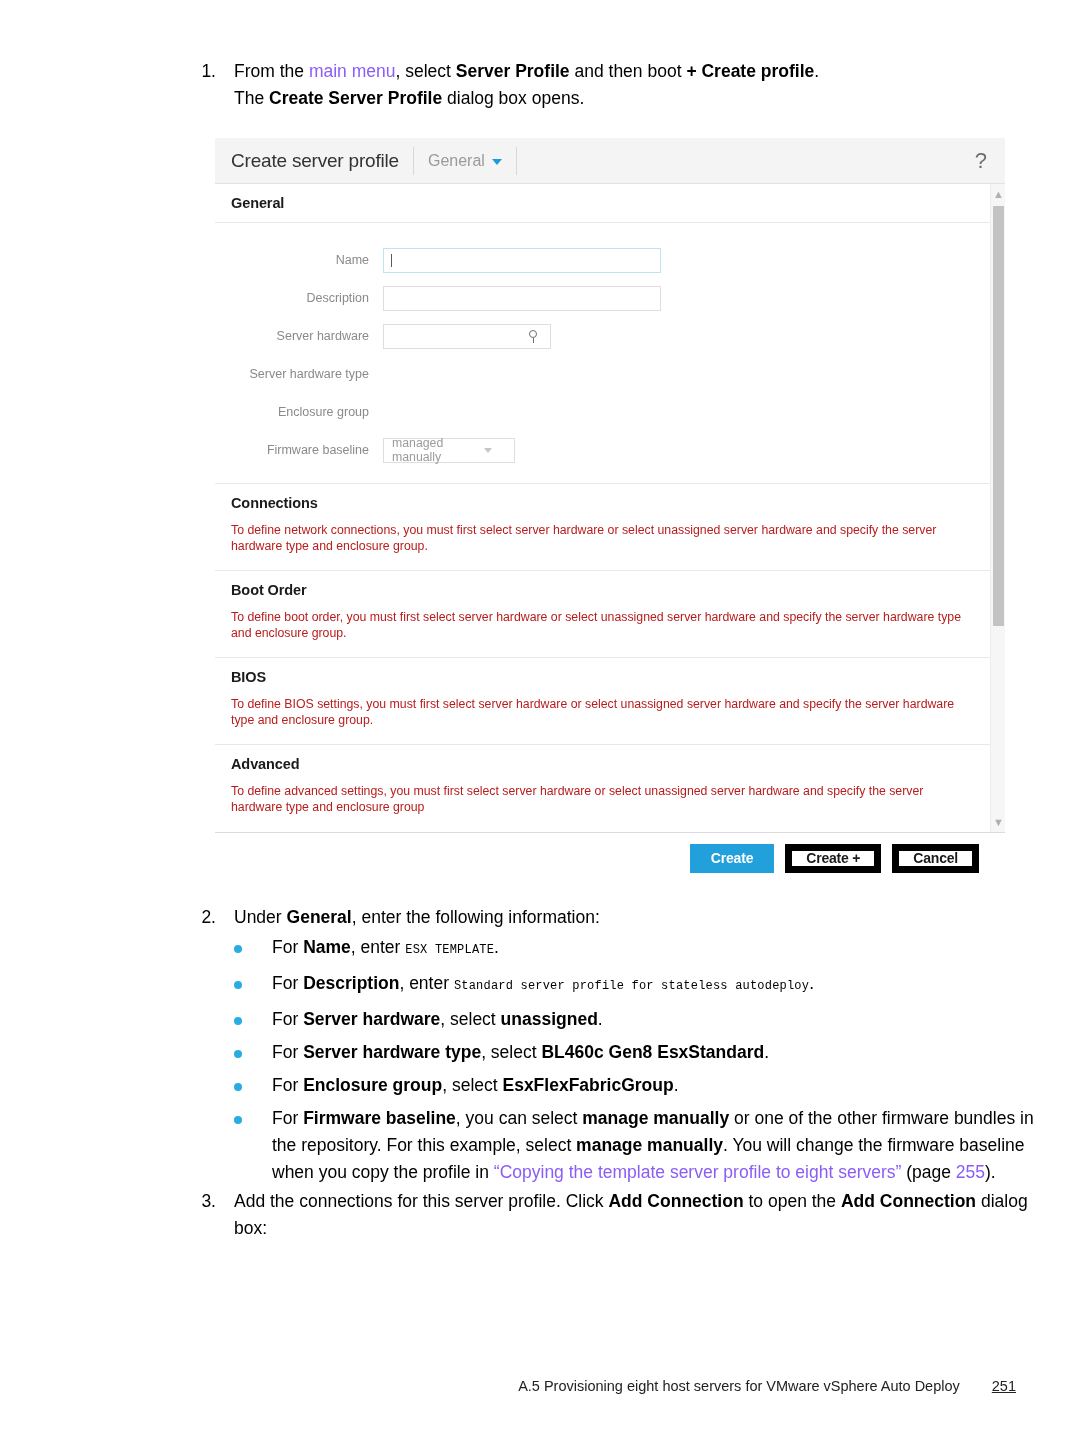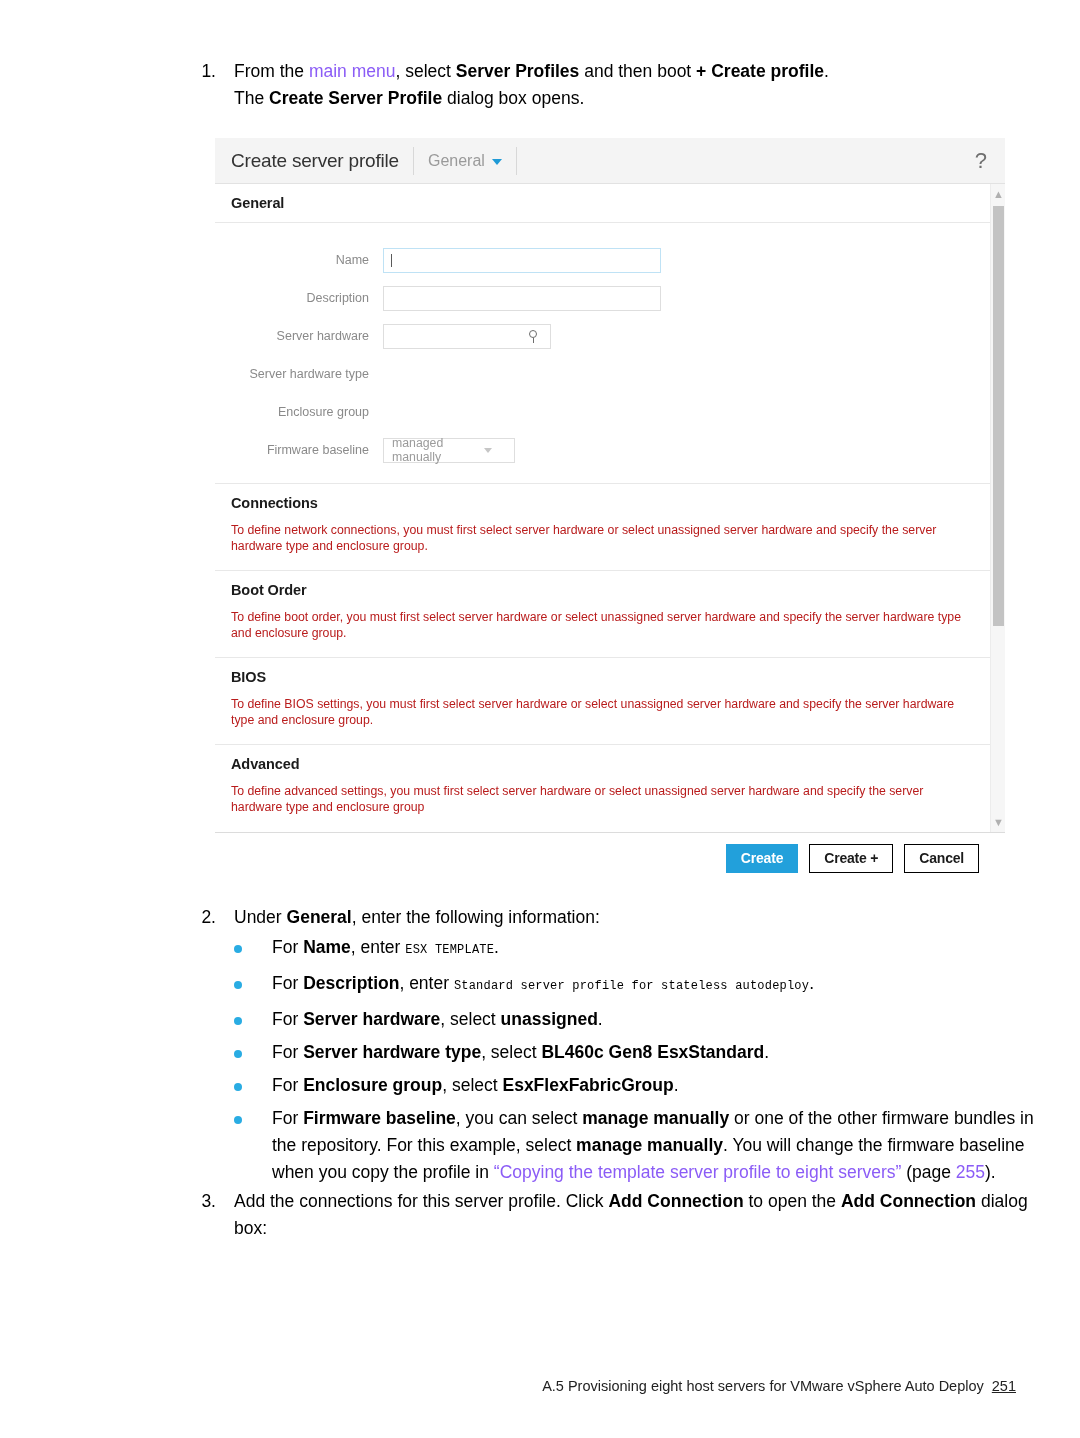--- a/index.html
+++ b/index.html
@@ -79,21 +79,21 @@
 
   .footer {
     position: absolute;
     left: 0;
     top: 1378px;
     width: 1016px;
     text-align: right;
     font-size: 14.5px;
     color: #222;
   }
-  .footer .pg { margin-left: 8px; text-decoration: underline; }
+  .footer .pg { margin-left: 32px; text-decoration: underline; }
 
   
   .dialog {
     position: absolute;
     left: 215px;
     top: 138px;
     width: 790px;
     height: 745px;
     background: #ffffff;
     font-family: "Liberation Sans", sans-serif;
@@ -295,21 +295,21 @@
     align-items: center;
     justify-content: flex-end;
     padding-right: 26px;
     gap: 11px;
   }
   .btn {
     font-size: 14px;
     font-weight: bold;
     letter-spacing: -0.2px;
     padding: 2px 14px;
-    border: 1px solid #000000;
+    border: 7px solid #000000;
     background: #ffffff;
     color: #1b1b1b;
     box-sizing: border-box;
     height: 29px;
     display: flex;
     align-items: center;
     justify-content: center;
     cursor: pointer;
   }
   .btn.primary {
@@ -319,21 +319,21 @@
   }
 </style>
 </head>
 <body>
 
 <div class="page">
 
   <div class="step" style="left:170px; top:58px; width:880px;">
     <div class="step-num">1.</div>
     <div class="step-body">
-      <div><span>From the </span><span class="lnk">main menu</span><span>, select </span><b>Server Profiles</b><span> and then boot </span><b>+ Create profile</b><span>.</span></div>
+      <div><span>From the </span><span class="lnk">main menu</span><span>, select </span><b>Server Profile</b><span> and then boot </span><b>+ Create profile</b><span>.</span></div>
       <div><span>The </span><b>Create Server Profile</b><span> dialog box opens.</span></div>
     </div>
   </div>
 
   <div class="dialog">
 
     <div class="dlg-titlebar">
       <div class="dlg-title">Create server profile</div>
       <div class="dlg-sep"></div>
       <div class="dlg-crumb">

